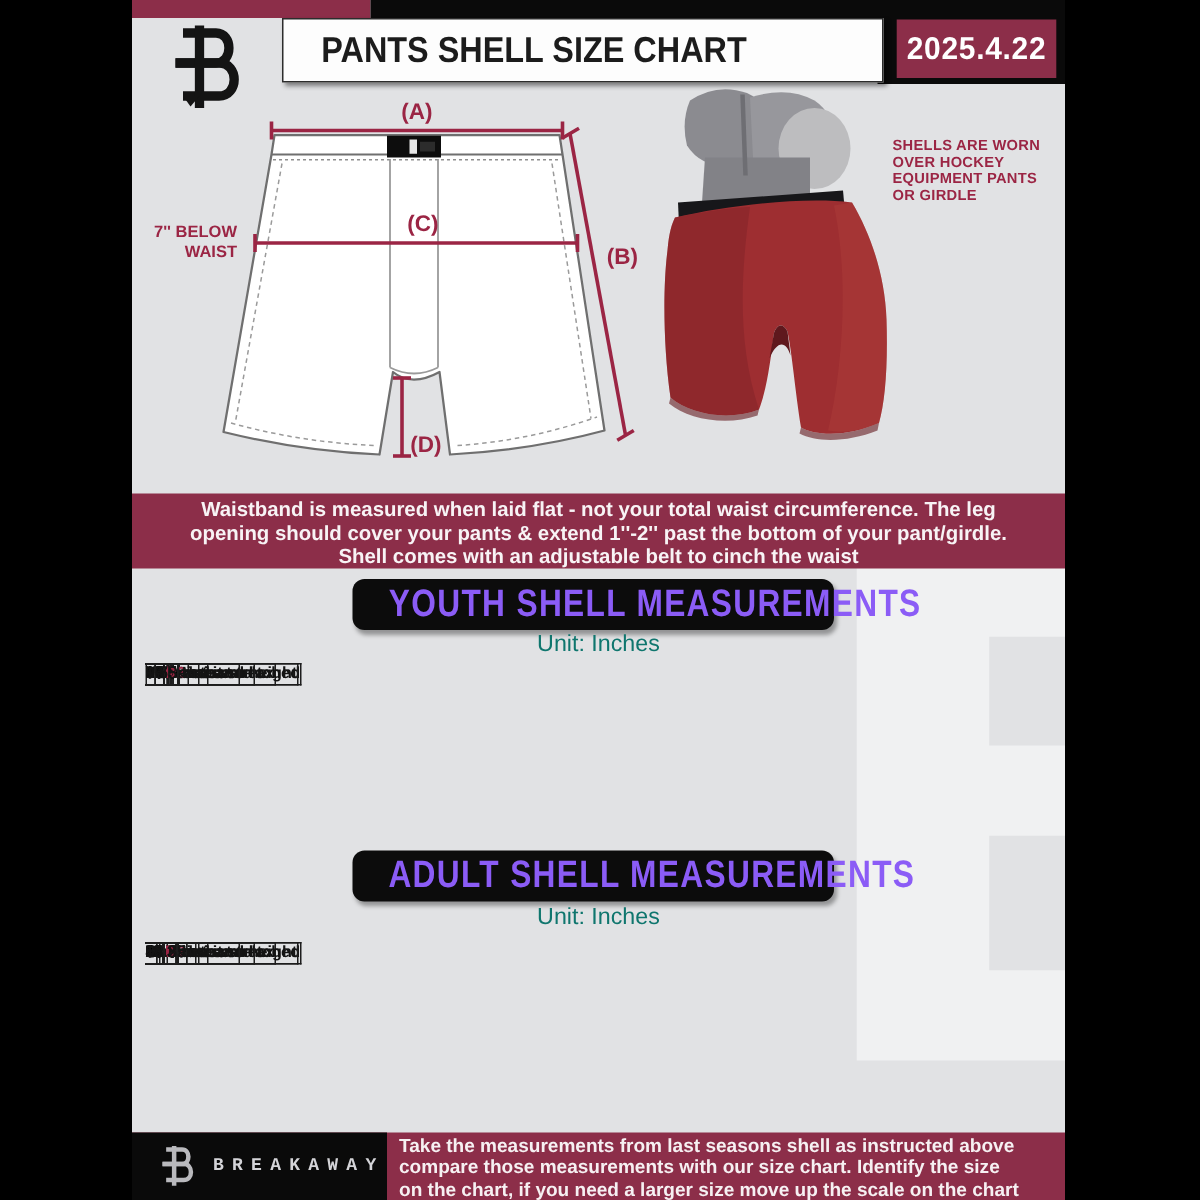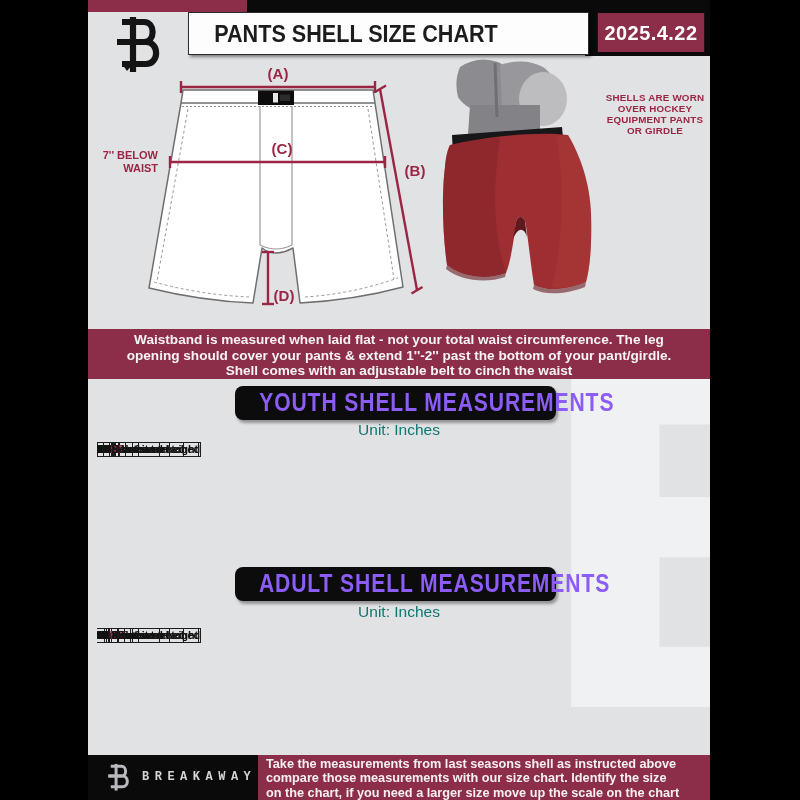--- a/index.html
+++ b/index.html
@@ -20,21 +20,21 @@
     box-shadow:2px 2px 3px rgba(0,0,0,.45);}
   .title-text{left:0;top:0;padding-left:28px;line-height:41px;font-size:24px;font-weight:bold;
     color:#1c1c1c;transform:scaleX(.9);transform-origin:left center;white-space:nowrap;}
   .logo-hdr{left:20px;top:13px;width:62px;height:64px;}
   
   .shorts-svg{left:30px;top:60px;width:345px;height:250px;}
   .waist-note{left:12px;top:149px;width:58px;text-align:right;color:#9b2544;font-weight:bold;
     font-size:11px;line-height:13px;}
   .pants-svg{left:352px;top:55px;width:165px;height:245px;}
   .shell-note{left:507px;top:92px;width:120px;color:#9b2544;font-weight:bold;font-size:9.8px;
-    line-height:11px;letter-spacing:.2px;text-align:center;}
+    line-height:11px;letter-spacing:.2px;}
   .shell-note div,.waist-note div{position:static;}
   
   .notice{left:0;top:329px;width:622px;height:47px;background:#8c2e49;color:#f8f3f5;
     text-align:center;font-weight:bold;font-size:13.6px;line-height:15.6px;padding-top:3px;}
   .notice div{position:static;}
   
   .sec-banner{left:147px;width:321px;background:#0c0c0c;border-radius:8px;color:#8b5cf6;
     text-align:center;box-shadow:2px 3px 3px rgba(0,0,0,.35);}
   .sec-banner span{position:static;display:inline-block;font-weight:bold;letter-spacing:1px;
     transform:scale(.88,1.06);white-space:nowrap;}

